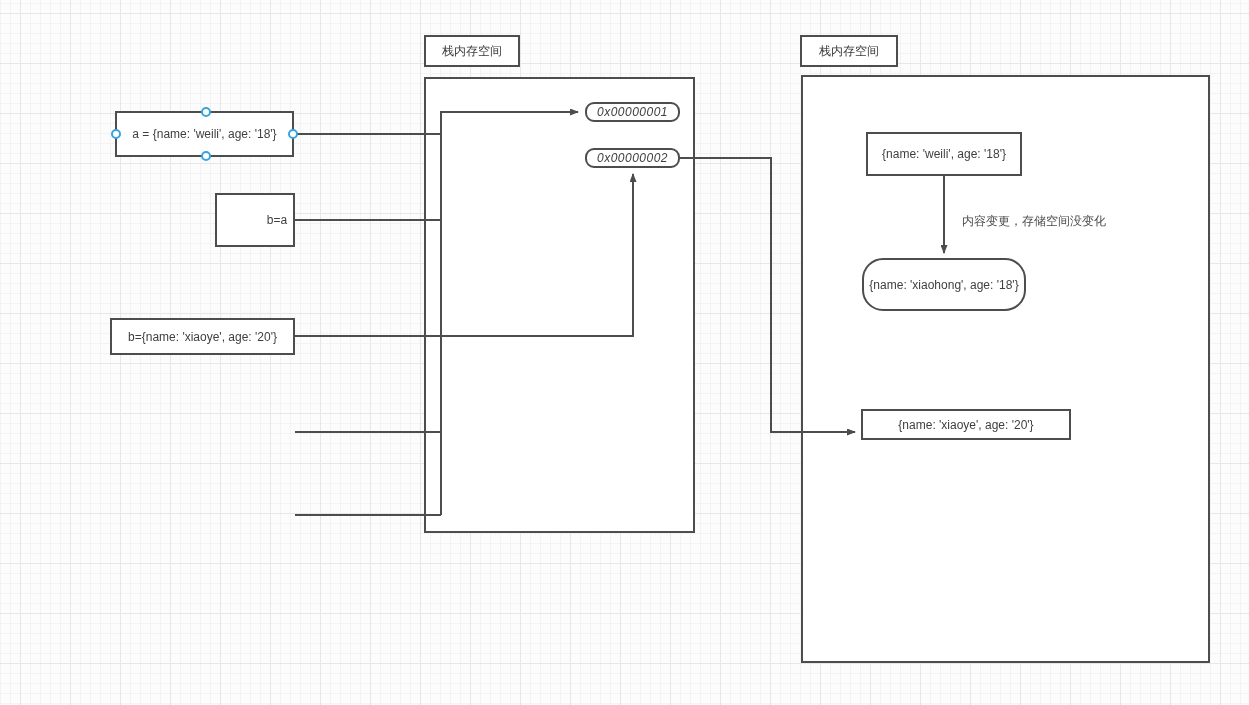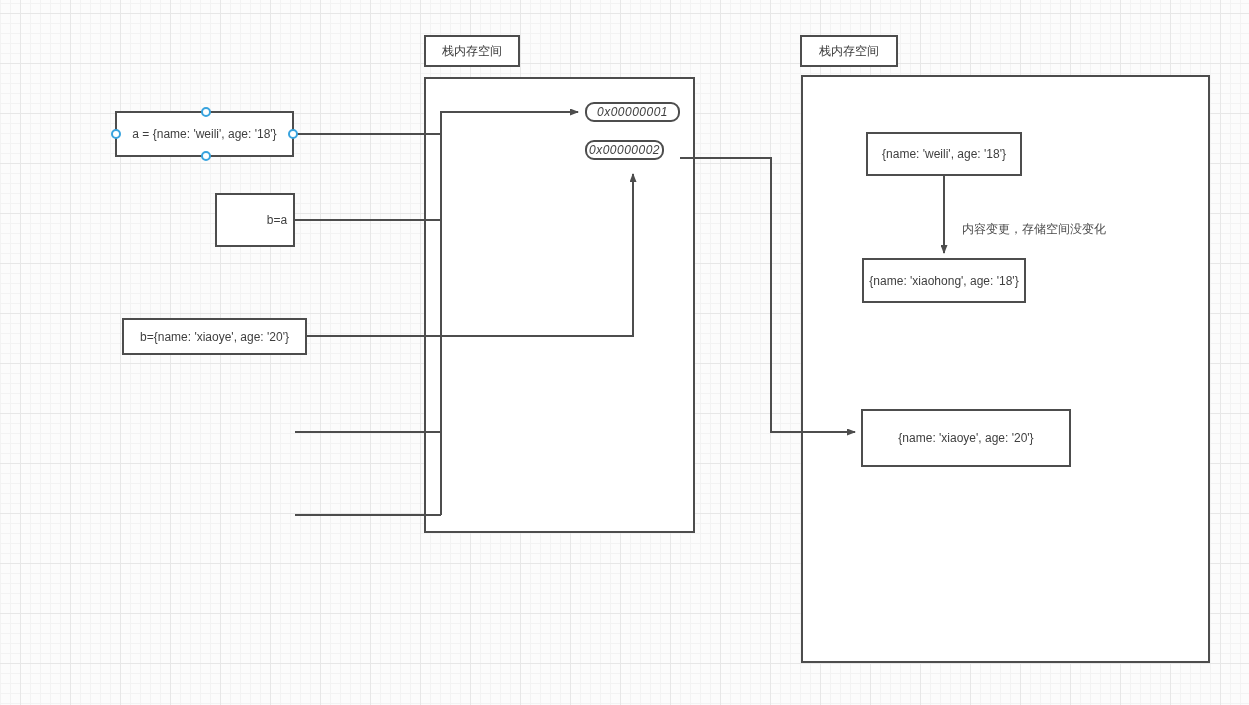--- a/index.html
+++ b/index.html
@@ -74,37 +74,37 @@
   <div class="box" style="left:115px; top:111px; width:179px; height:46px;">
     <span>a = {name: 'weili', age: '18'}</span>
     <div class="handle" style="left:84px; top:-6px;"></div>
     <div class="handle" style="left:84px; bottom:-6px;"></div>
     <div class="handle" style="left:-6px; top:16px;"></div>
     <div class="handle" style="right:-6px; top:16px;"></div>
   </div>
   <div class="box" style="left:215px; top:193px; width:80px; height:54px;padding-left:44px;">
     <span>b=a</span>
   </div>
-  <div class="box" style="left:110px; top:318px; width:185px; height:37px;margin-left:12px;">
+  <div class="box" style="left:110px; top:318px; width:185px; height:37px;">
     <span>b={name: 'xiaoye', age: '20'}</span>
   </div>
 
   <div class="box addr" style="left:585px; top:102px; width:95px; height:20px;">
     <span>0x00000001</span>
   </div>
-  <div class="box addr" style="left:585px; top:140px; width:79px; height:20px;">
+  <div class="box addr" style="left:585px; top:148px; width:95px; height:20px;">
     <span>0x00000002</span>
   </div>
 
   <div class="box" style="left:866px; top:132px; width:156px; height:44px;">
     <span>{name: 'weili', age: '18'}</span>
   </div>
-  <div class="box" style="left:862px; top:258px; width:164px; height:45px;">
+  <div class="box" style="left:862px; top:258px; width:164px; height:53px;border-radius:21px;">
     <span>{name: 'xiaohong', age: '18'}</span>
   </div>
-  <div class="box" style="left:861px; top:409px; width:210px; height:58px;">
+  <div class="box" style="left:861px; top:409px; width:210px; height:31px;">
     <span>{name: 'xiaoye', age: '20'}</span>
   </div>
 
-  <div class="annotation" style="left:962px; top:221px;">内容变更，存储空间没变化</div>
+  <div class="annotation" style="left:962px; top:213px;">内容变更，存储空间没变化</div>
 
 
 </div>
 
 </body></html>

